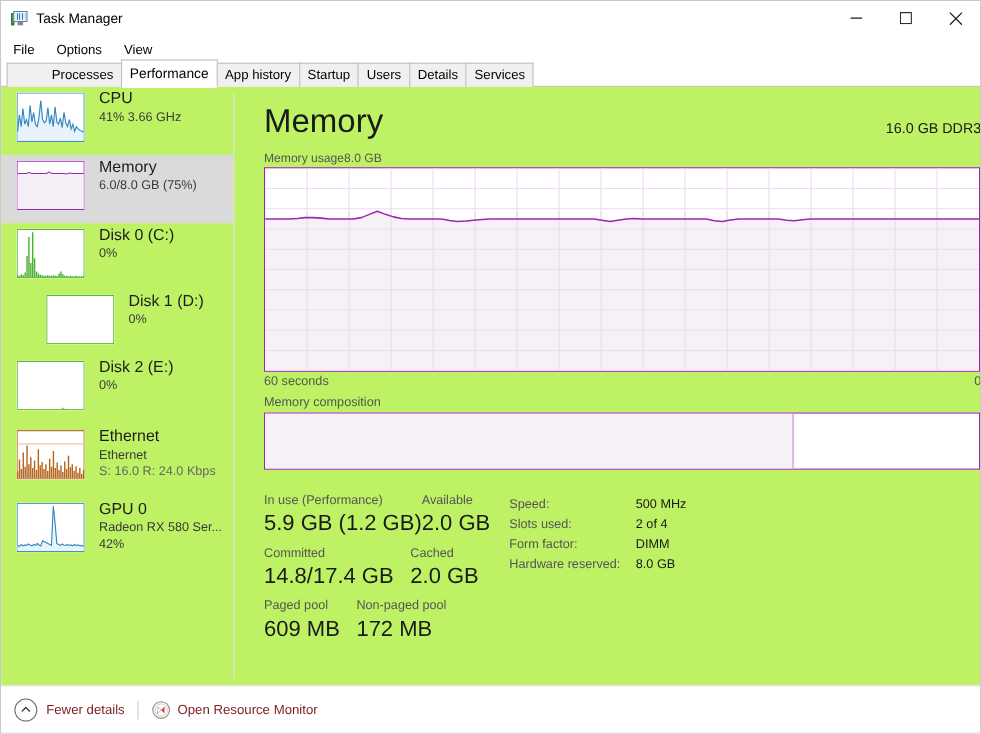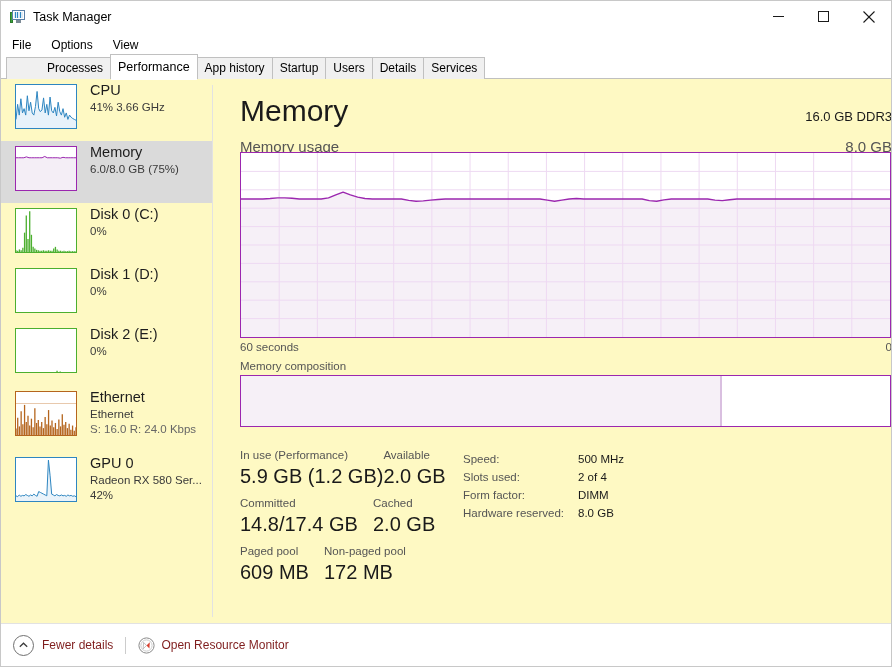--- a/index.html
+++ b/index.html
@@ -119,21 +119,21 @@
     content: "";
     position: absolute; left: 0; right: 0; bottom: -1px; height: 2px;
     background: #ffffff;
   }
 
   
   .body-area {
     position: absolute;
     top: 78px; left: 0;
     width: 890px; height: 545px;
-    background: #fef9c3;
+    background: #bef264;
   }
   .vsep {
     position: absolute; left: 211px; top: 6px;
     width: 1px; height: 532px;
     background: #e2e2e2;
   }
 
   
   .sidebar {
     position: absolute; left: 0; top: 0;
@@ -188,22 +188,22 @@
     font-size: 30px; color: #1a1a1a; line-height: 36px;
     font-weight: normal;
   }
   .det-right {
     position: absolute; right: 0; top: 16px;
     font-size: 13px; color: #1a1a1a;
   }
   .graph-label-row {
     position: absolute; left: 27px; top: 59px;
     width: 652px;
-    display: flex; justify-content: space-between;
-    font-size: 15px; color: #555555; gap: 10px;
+    display: flex; 
+    font-size: 11px; color: #555555;
   }
   .graph-box {
     position: absolute; left: 27px; top: 73px;
     width: 651px; height: 186px;
     border: 1px solid #9b27af;
     box-sizing: border-box;
     background: #ffffff;
     overflow: hidden;
   }
   .graph-box svg { display: block; }
@@ -409,21 +409,21 @@
               <line x1="59.285714285714285" x2="59.285714285714285" y1="44" y2="43.14" stroke="#4caf2f" stroke-width="1.3"></line>
               <line x1="61" x2="61" y1="44" y2="43.14" stroke="#4caf2f" stroke-width="1.3"></line>
             </svg>
           </div>
         <div class="side-text">
           <div class="side-title">Disk 0 (C:)</div>
           <div class="side-sub">0%</div>
         </div>
       </div>
 
-      <div class="side-item" style="height:60px;">
+      <div class="side-item" style="height:60px;justify-content:center;">
         <div class="thumb" id="th-d1">
             <svg width="62" height="45" viewBox="0 0 62 45">
               <rect x="0.5" y="0.5" width="61" height="44" fill="#ffffff" stroke="#4caf2f" stroke-width="1"></rect>
             </svg>
           </div>
         <div class="side-text">
           <div class="side-title">Disk 1 (D:)</div>
           <div class="side-sub">0%</div>
         </div>
       </div>

